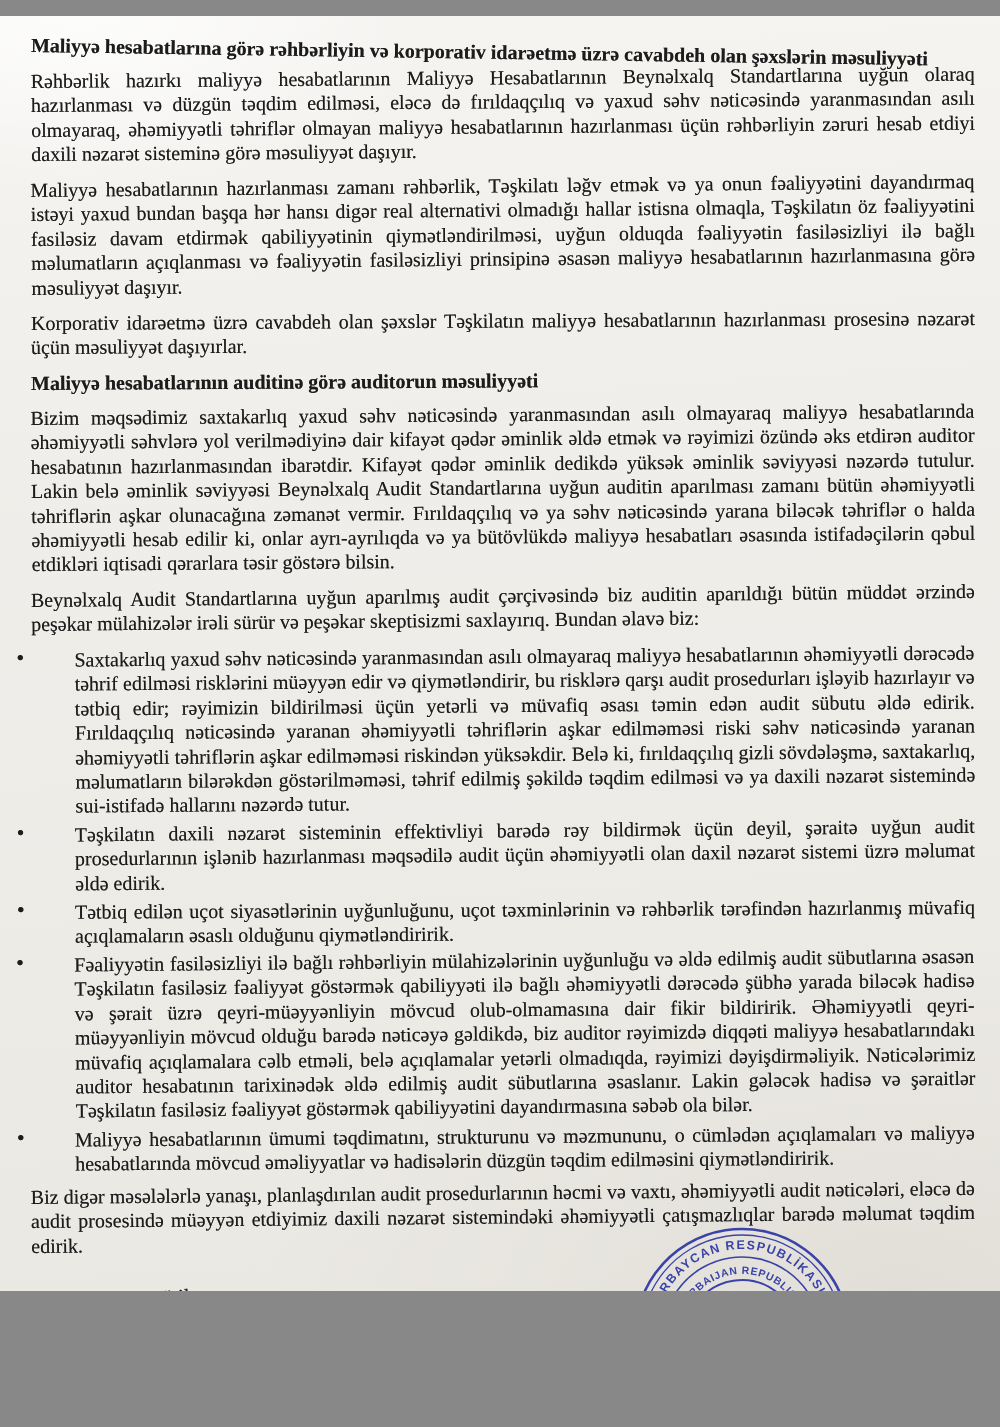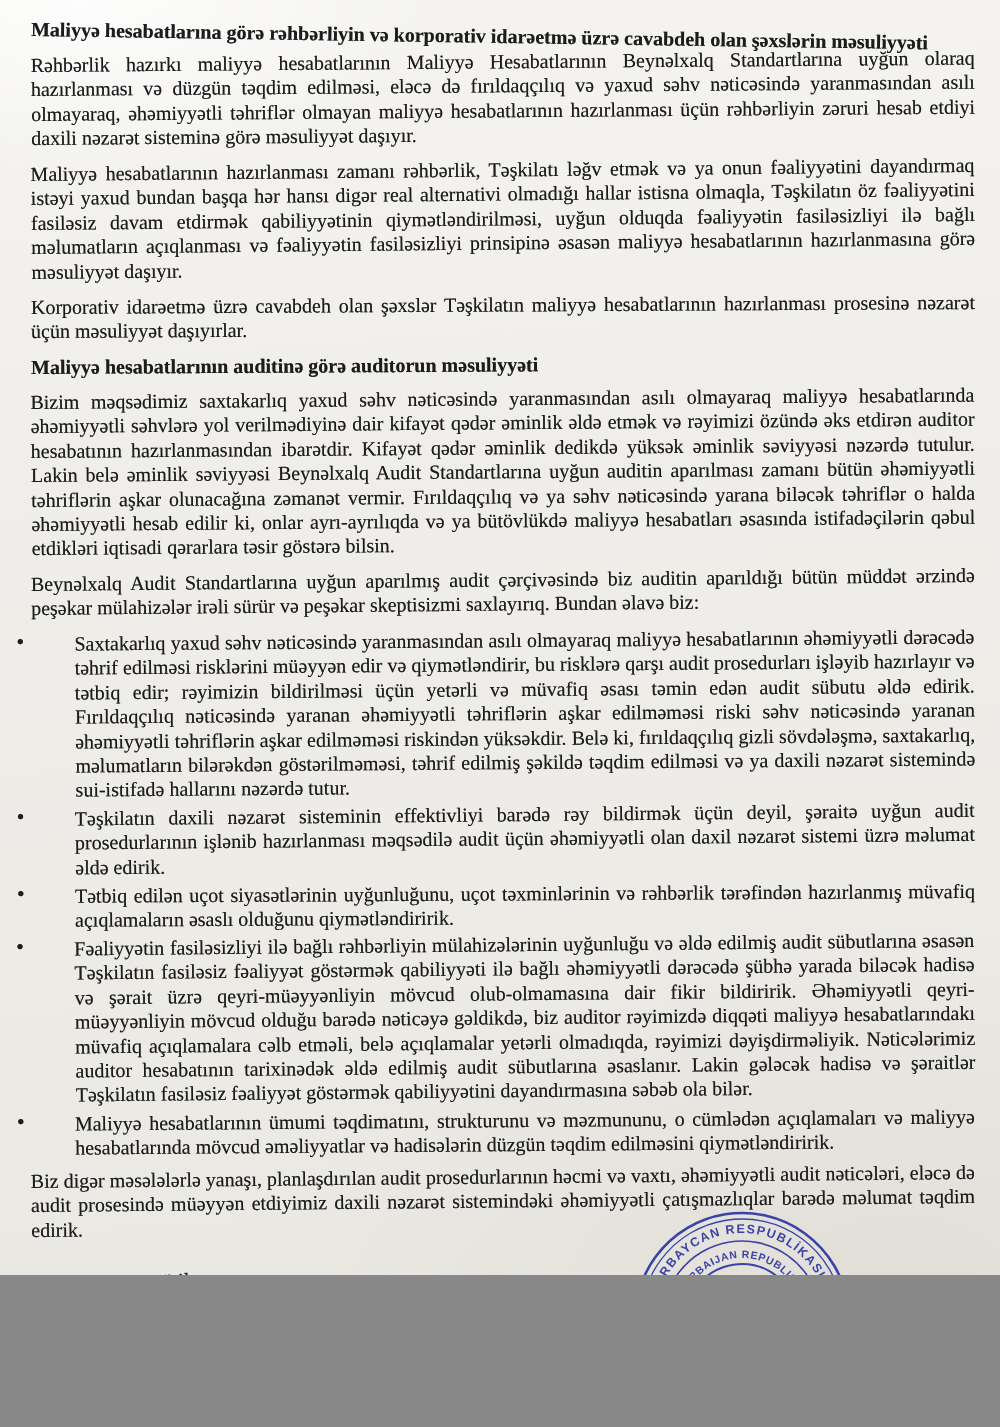--- a/index.html
+++ b/index.html
@@ -1,19 +1,19 @@
 <!DOCTYPE html>
 <html style="--paper: #efede9; --ink-text: #1c1c1c; --stamp-blue: #2c36a3; --signature-ink: #333a84;"><head>
 <meta charset="utf-8">
 <style>
   html,body{margin:0;padding:0;background:#888;}
   .page{
     position:relative;
     width:1000px;height:1275px;
-    margin:0 auto;
+    margin:16px auto;
     overflow:hidden;
     background:
       radial-gradient(ellipse 600px 300px at 8% 0%, rgba(255,255,255,.8), rgba(255,255,255,0) 60%),
       radial-gradient(ellipse 900px 500px at 90% 100%, rgba(210,206,198,.35), rgba(210,206,198,0) 70%),
       linear-gradient(176deg,#f5f4f1 0%,#f0eeea 35%,#edebe6 70%,#eae8e2 100%);
     font-family:"Liberation Serif","DejaVu Serif",serif;
     color:var(--ink-text,#1c1c1c);
   }
   .content{
     position:absolute;left:31px;top:16px;width:944px;

